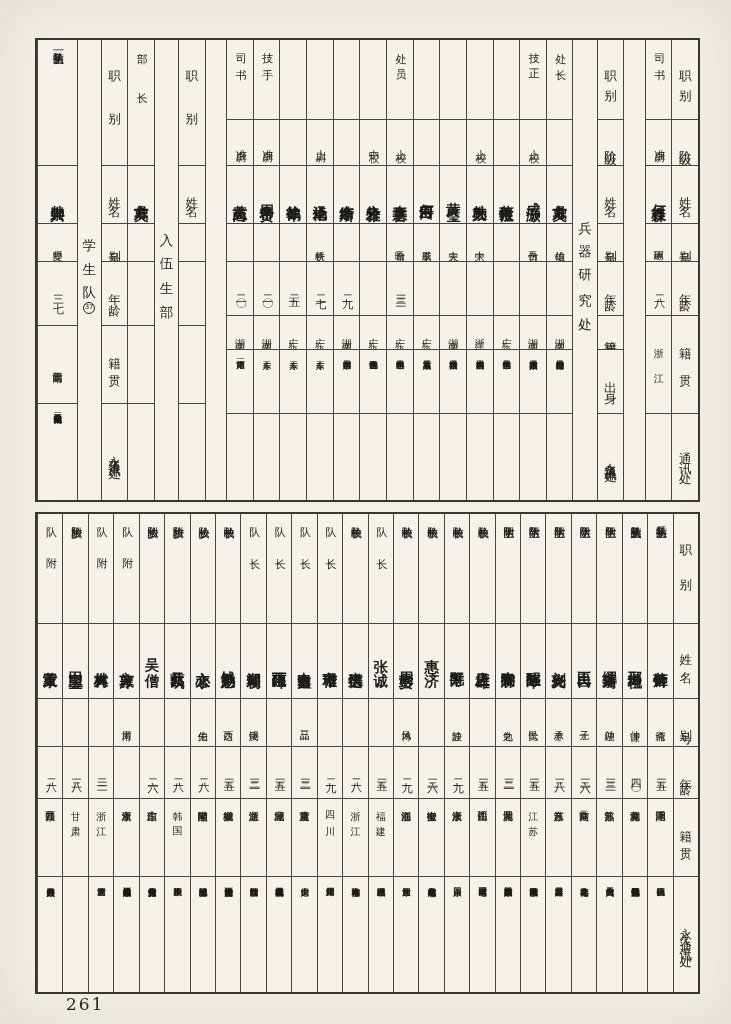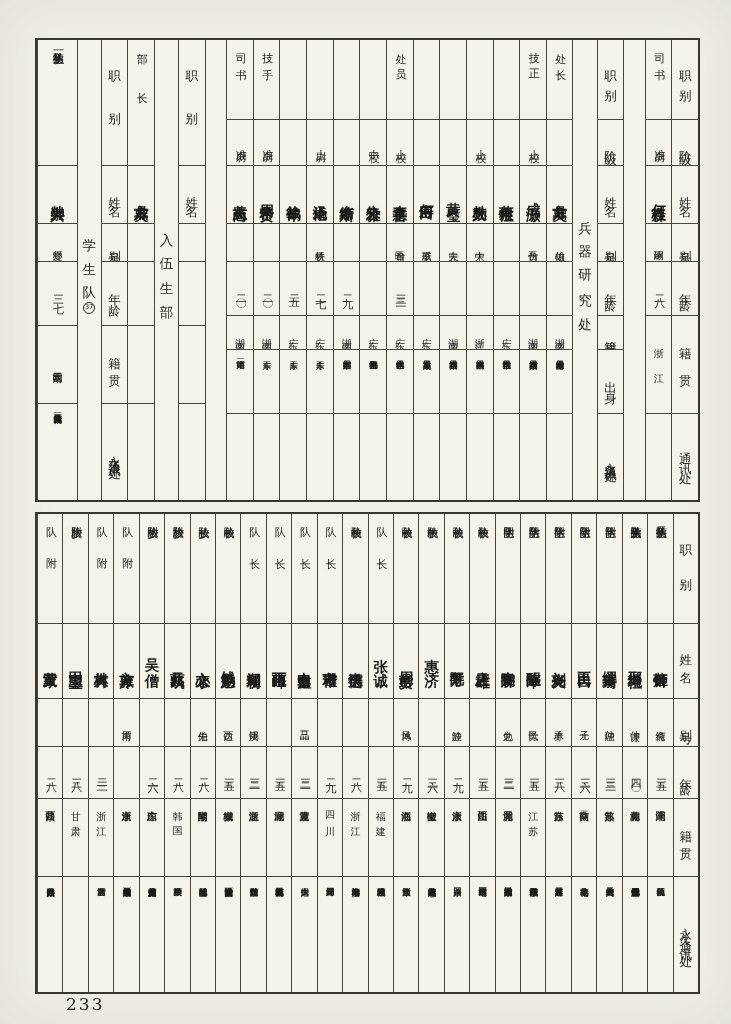--- a/index.html
+++ b/index.html
@@ -942,14 +942,14 @@
           </div>
           <div class="cell sm top" style="height: 78px;">
             <span class="vtext">江西赣县</span>
           </div>
           <div class="cell xs top" style="height: 115px;">
             <span class="vtext">赣县东门外永兴酱园</span>
           </div>
         </div>
       </div>
   </div>
-  <div class="pagenum">233</div>
+  <div class="pagenum">261</div>
 </div>
 
 </body></html>

